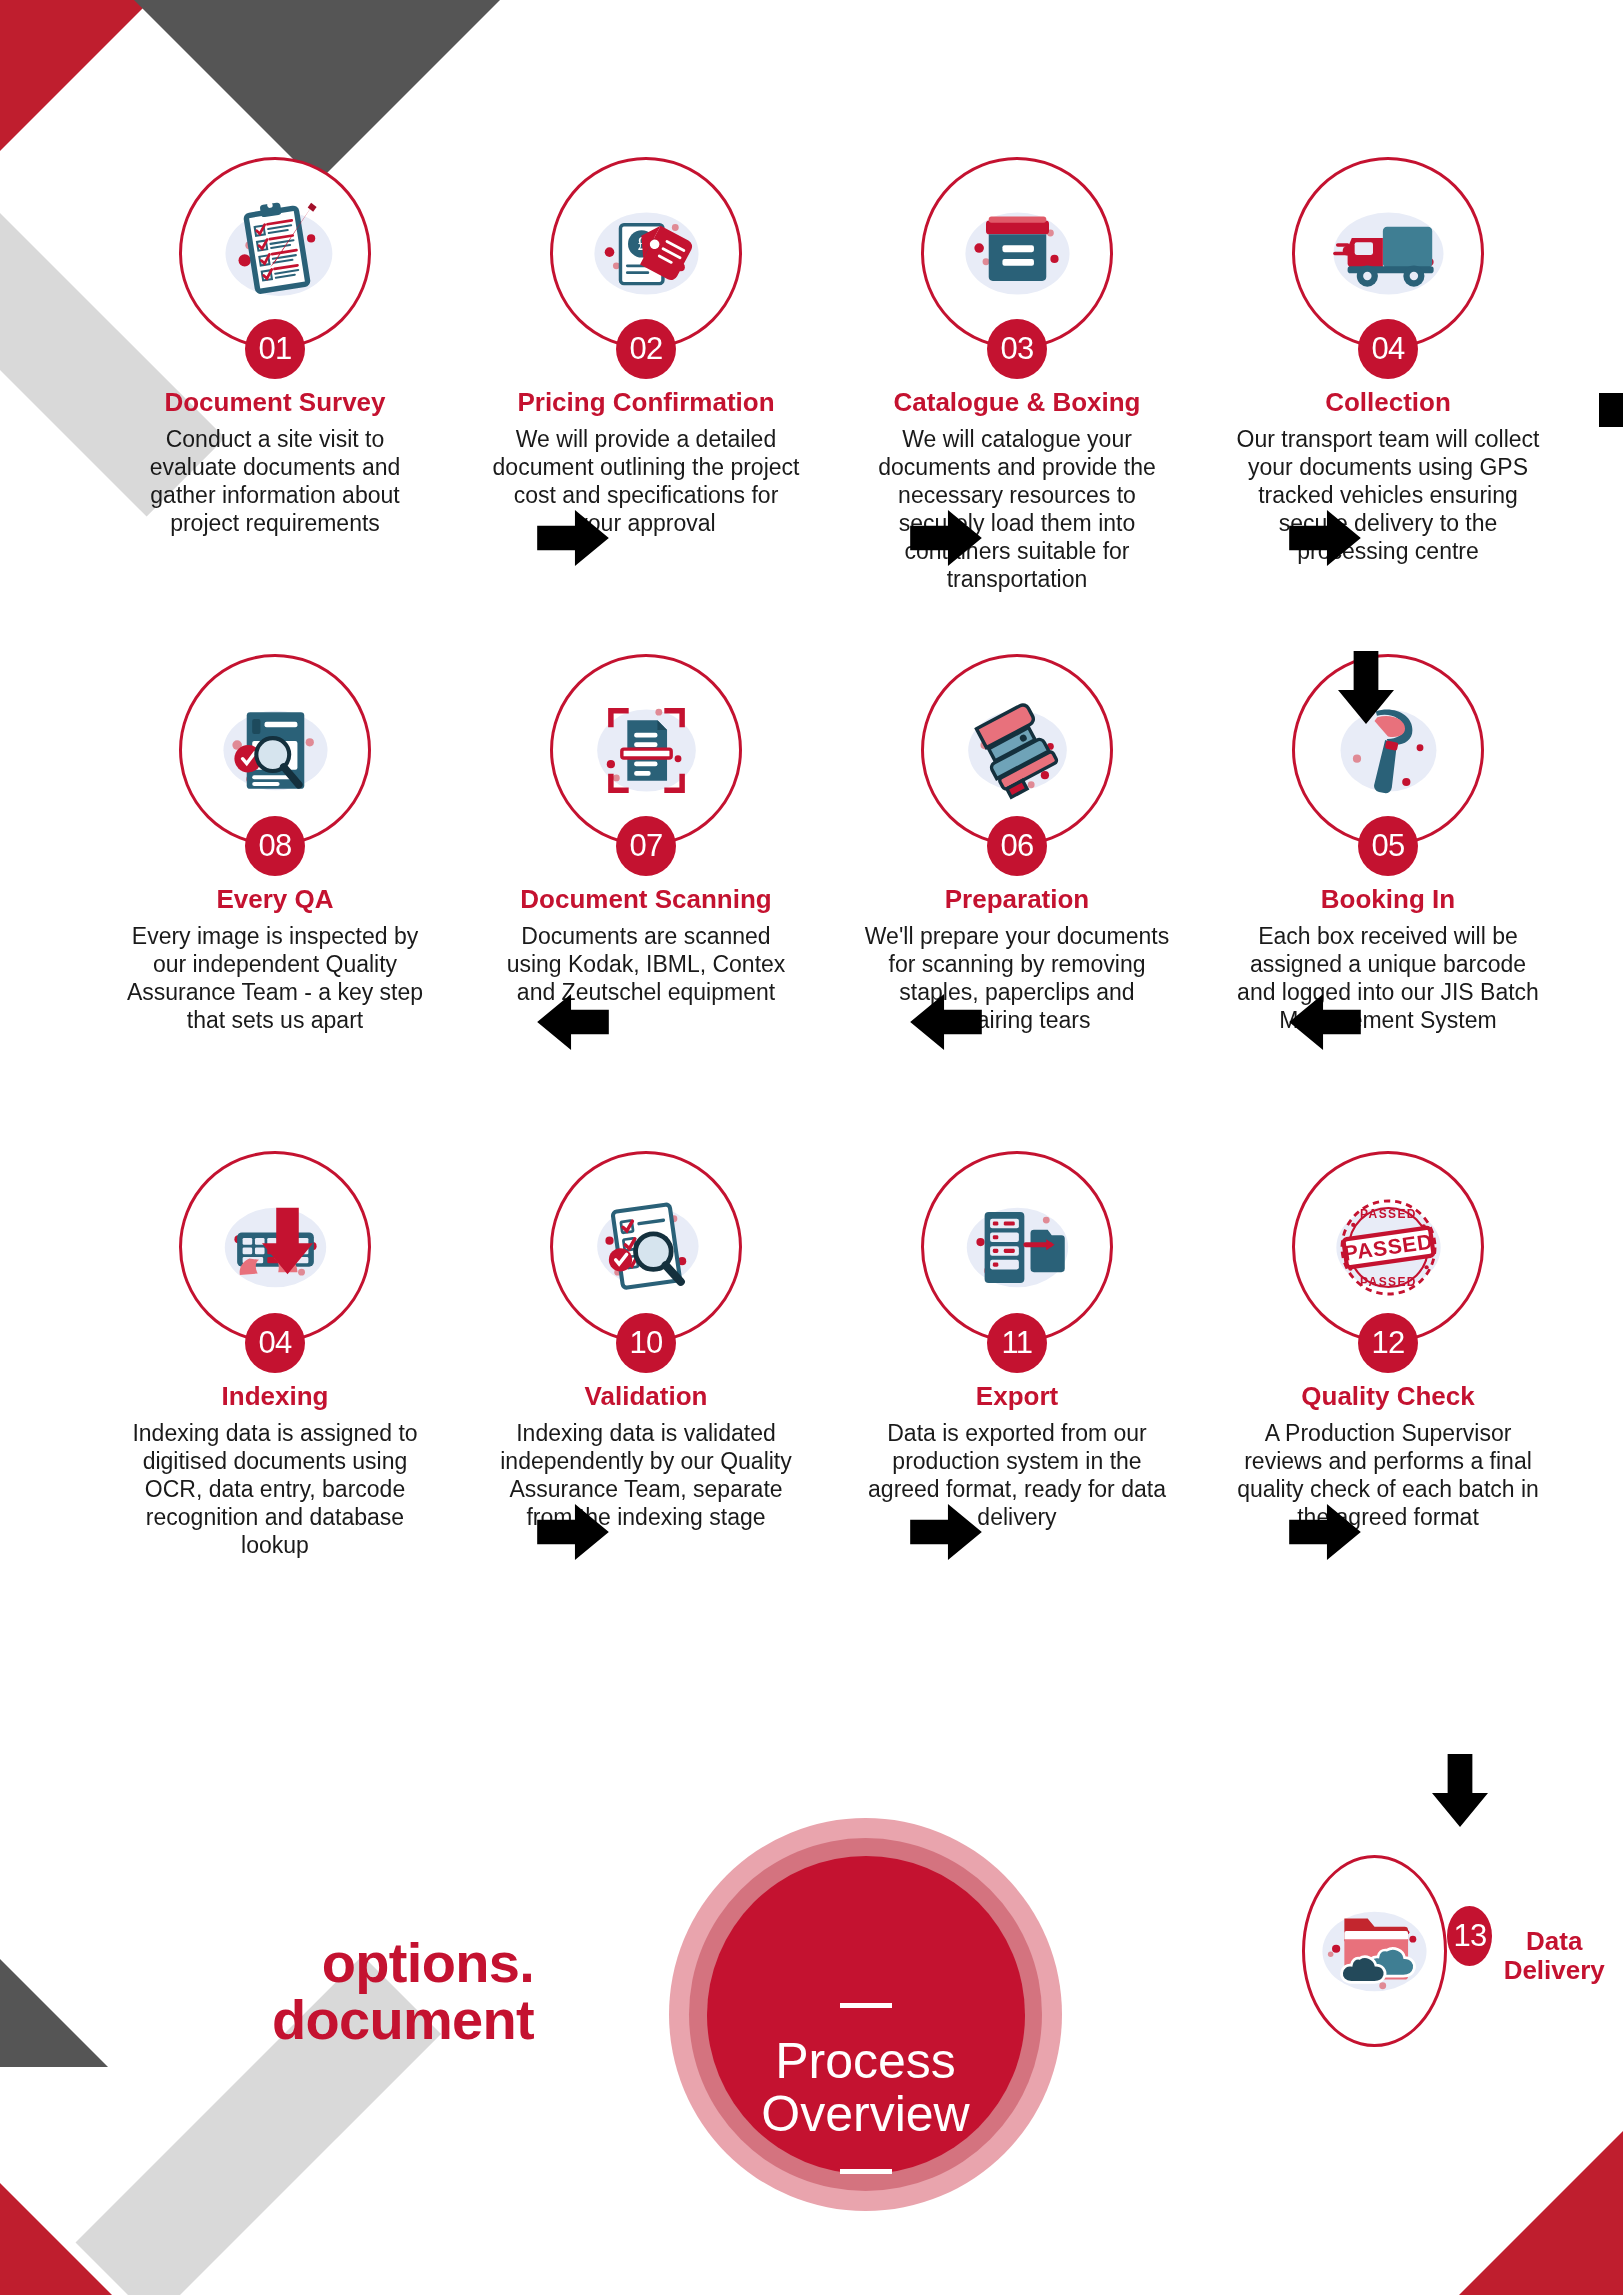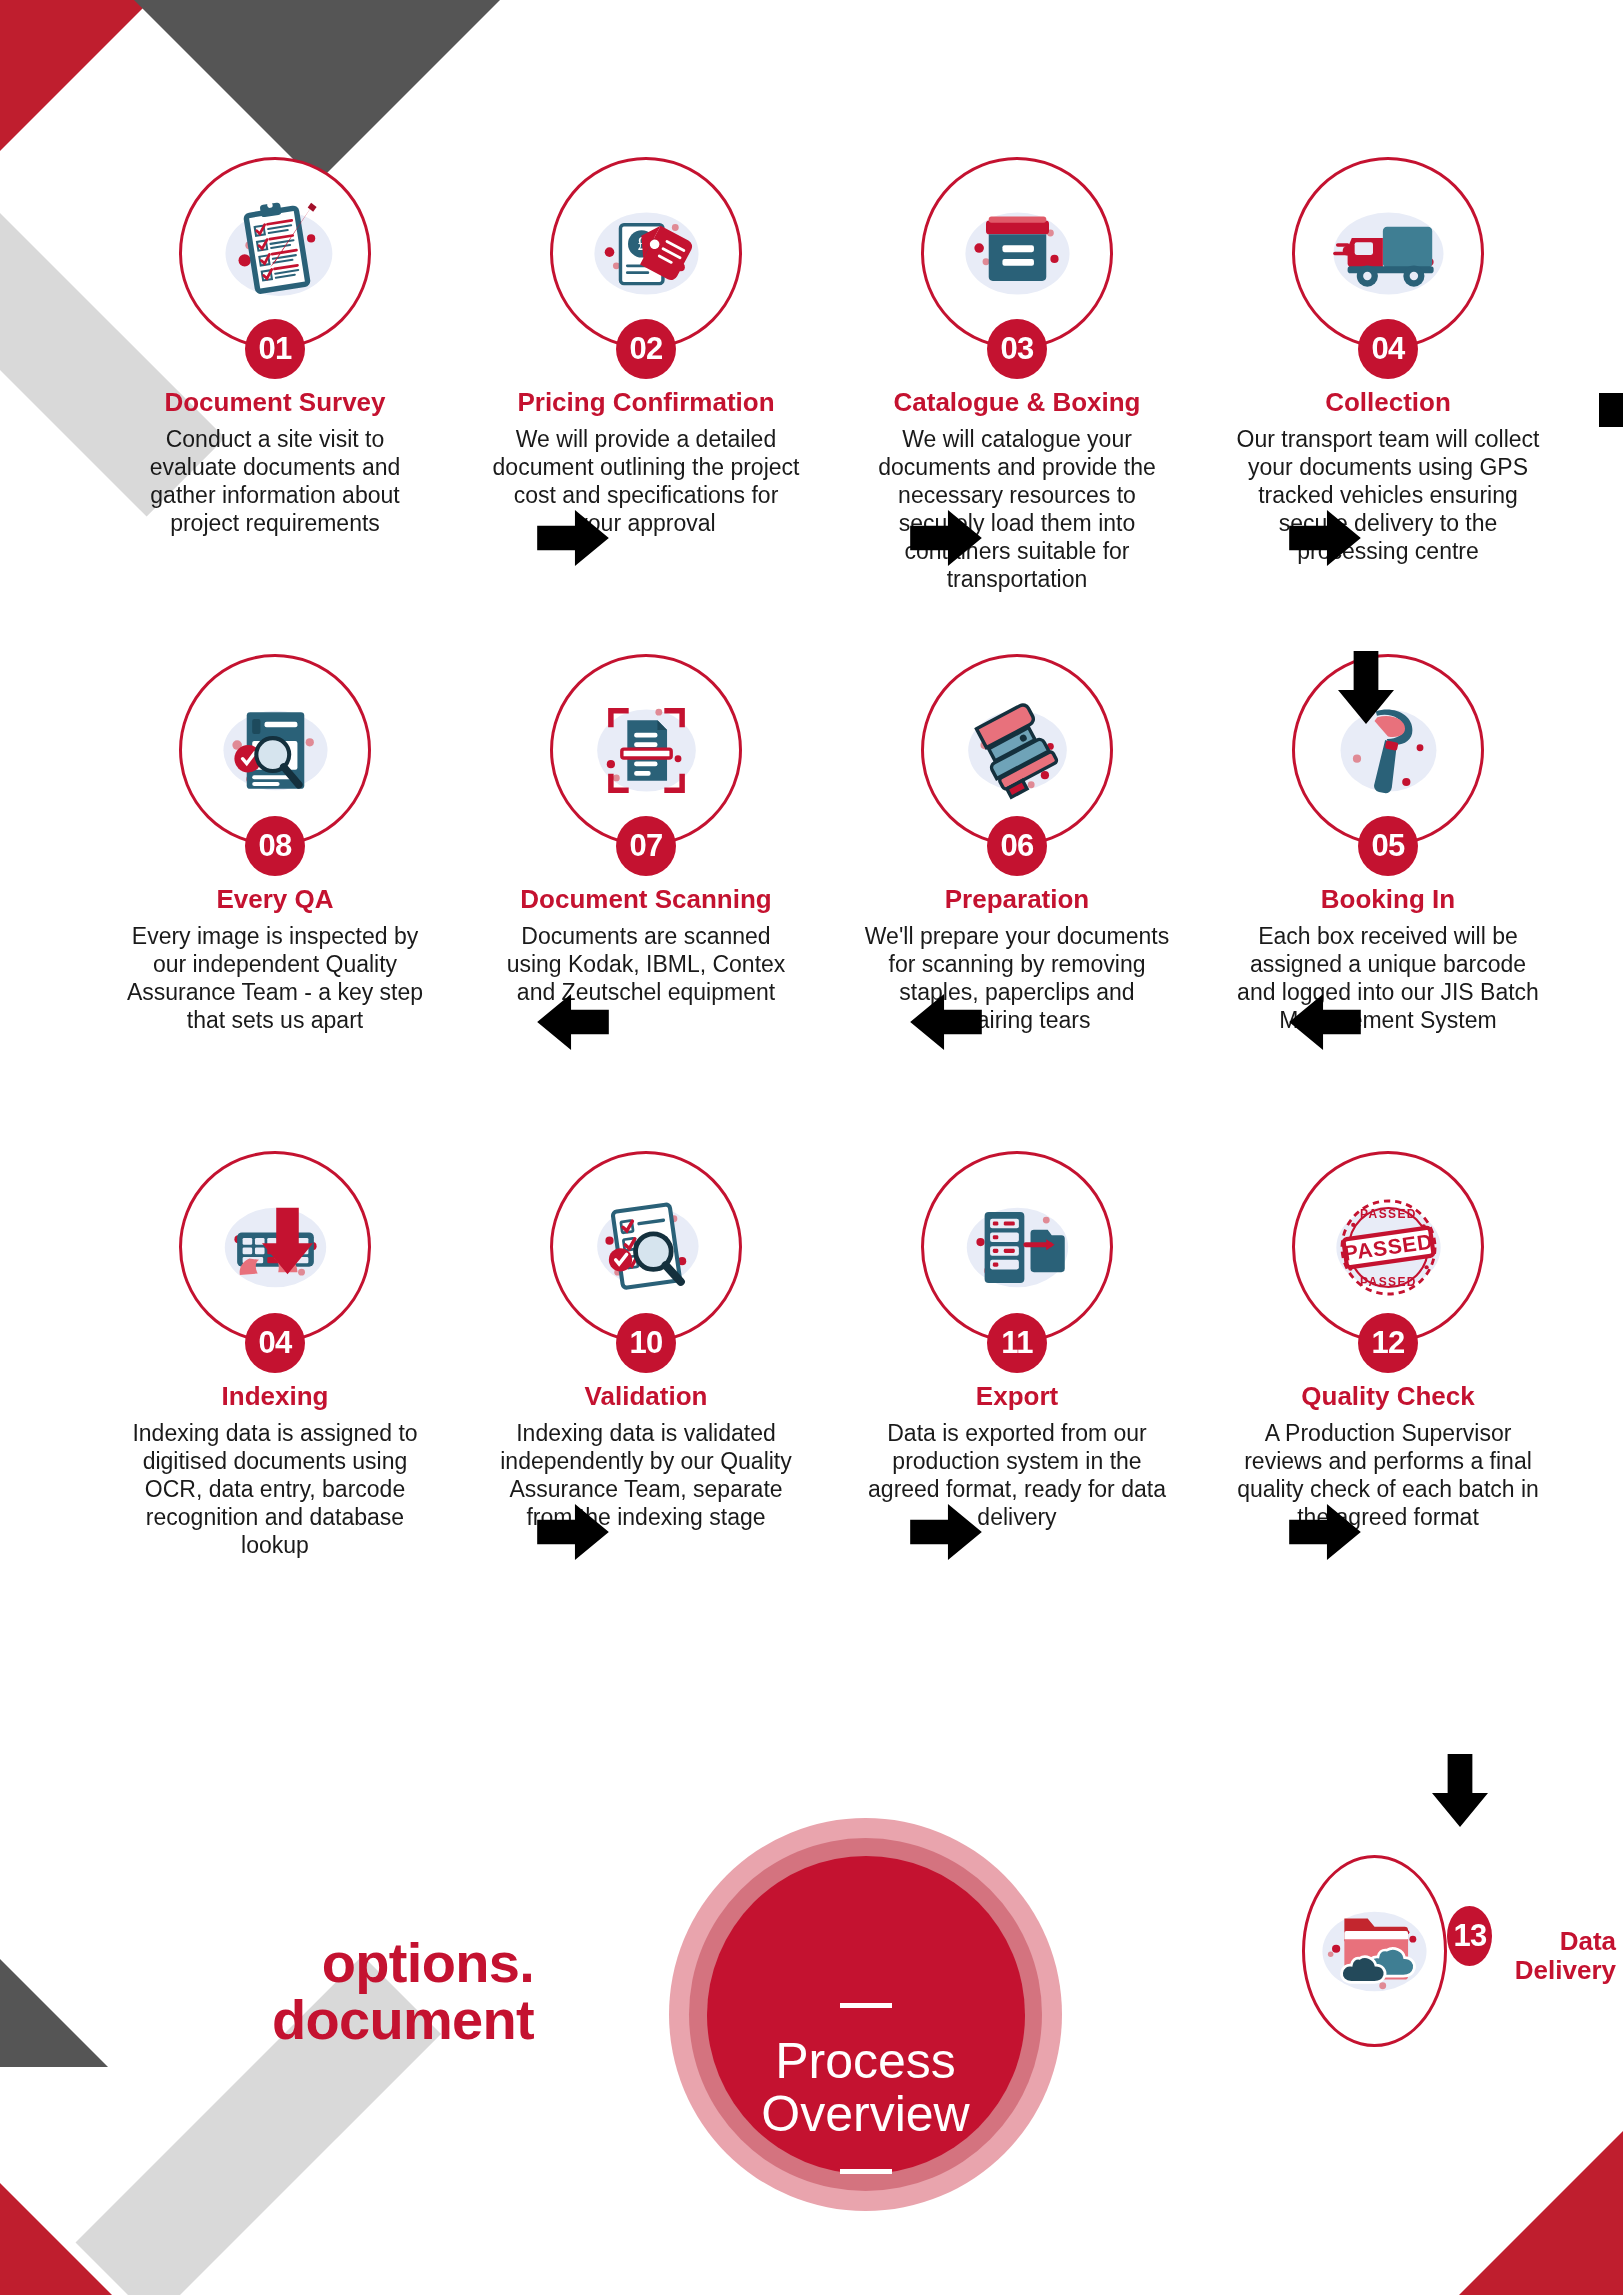--- a/index.html
+++ b/index.html
@@ -41,26 +41,26 @@
     width:186px;height:186px;border-radius:50%;
     border:3.9px solid #c41230;background:#fff;
     display:flex;align-items:center;justify-content:center;
     position:relative;
   }
   .icon-circle svg{display:block;}
 
   .num-badge{
     width:60px;height:60px;border-radius:50%;background:#c41230;color:#fff;
     display:flex;align-items:center;justify-content:center;
-    font-size:31px;font-weight:bold;letter-spacing:-0.7px;
+    font-size:31px;font-weight:normal;letter-spacing:-0.7px;
     margin-top:-30px;position:relative;z-index:3;
   }
   .step-title{
     color:#c41230;font-size:26px;font-weight:bold;
-    margin-top:9.2px;text-align:right;line-height:1.1;
+    margin-top:9.2px;text-align:center;line-height:1.1;
   }
   .step-desc{
     color:#1a1a1a;font-size:23px;line-height:1.22;
     text-align:center;margin-top:7.9px;max-width:308px;
   }
 
   
   .arrow{position:absolute;z-index:2;}
   .arrow svg{display:block;}
 

